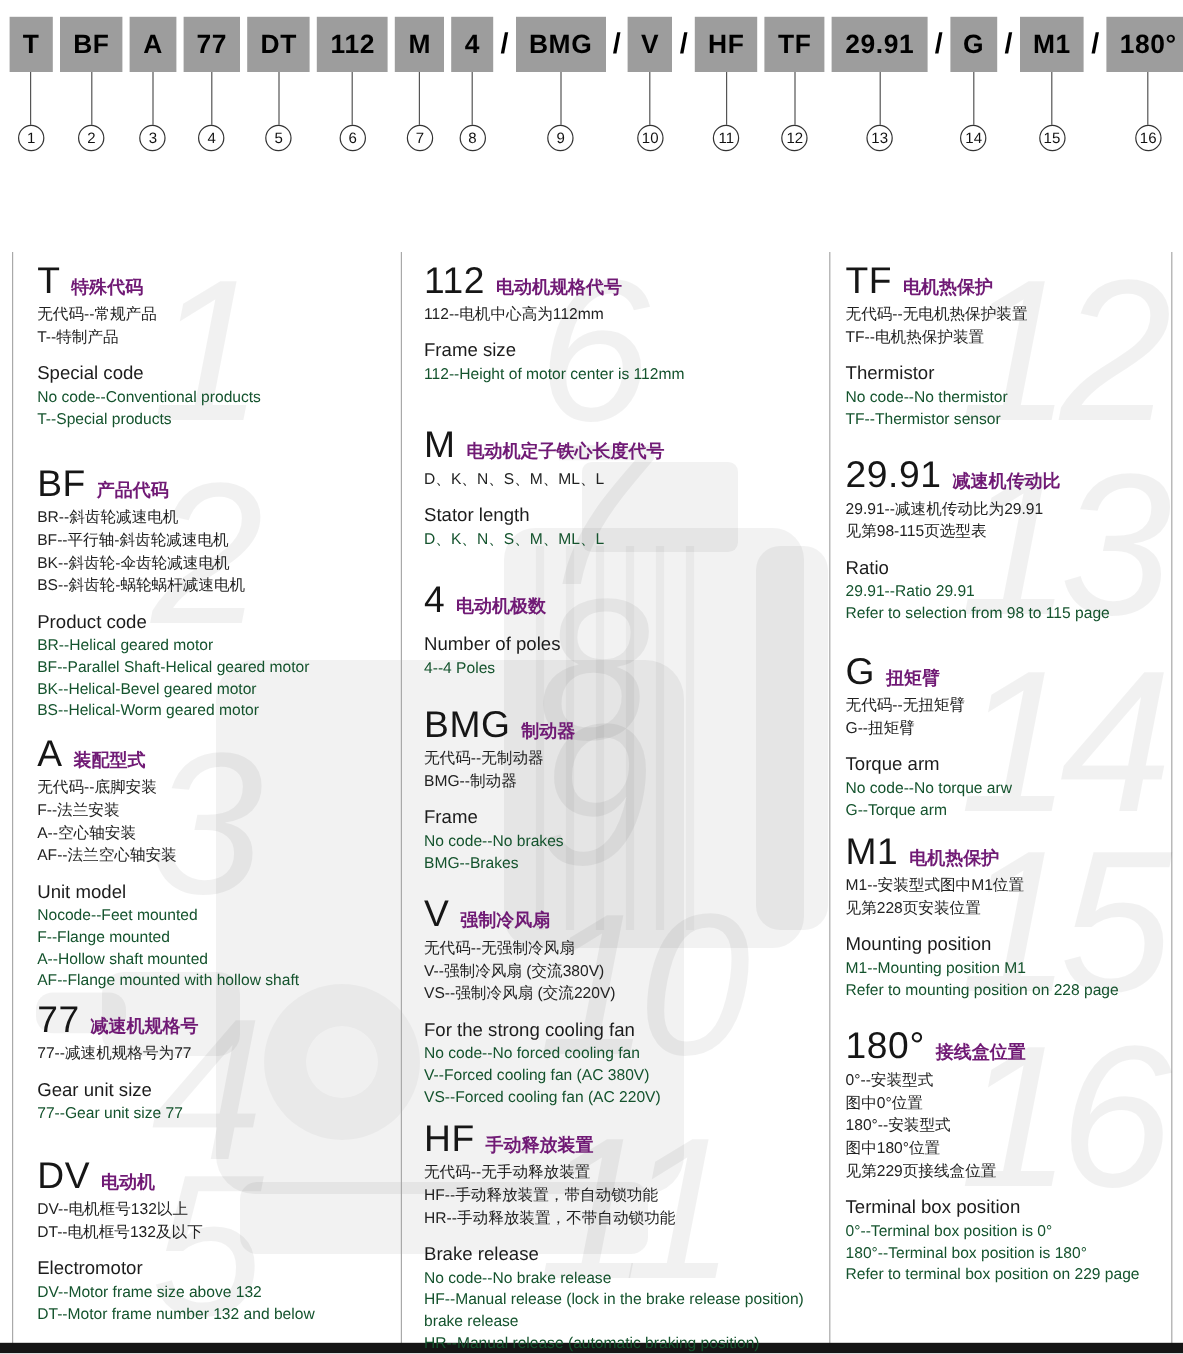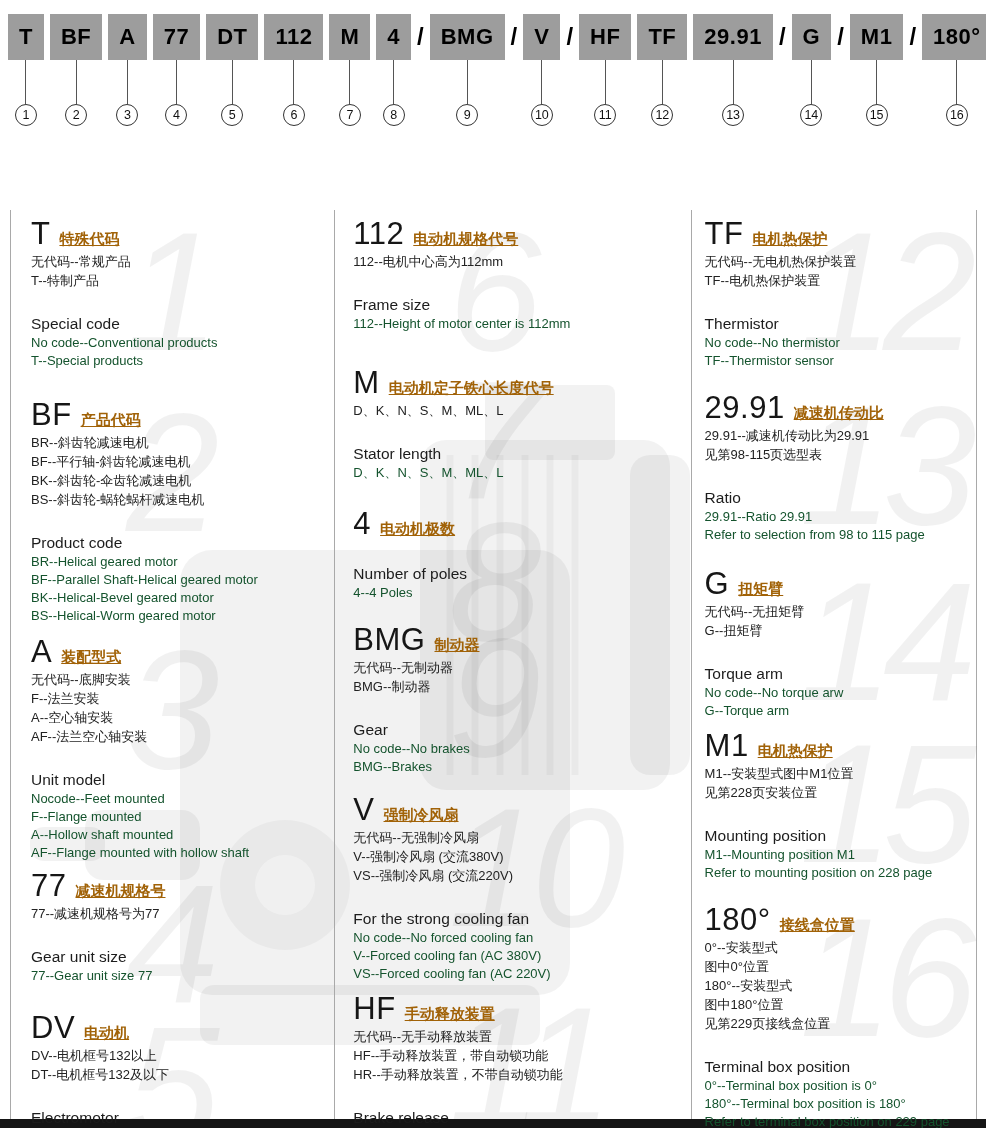--- a/index.html
+++ b/index.html
@@ -28,23 +28,23 @@
   .col2 { width:357px; padding-left:18px; padding-right:10px; border-right:1px solid #a9a9a9; }
   .col3 { width:285px; padding-left:13px; padding-right:6px; }
 
   .section { position:relative; }
   .ghost { position:absolute; left:95px; top:-10px; font-size:168px; line-height:1; font-style:italic;
            color:rgba(0,0,0,0.055); letter-spacing:-10px; z-index:0; white-space:nowrap;
            font-family:"Liberation Sans", sans-serif; }
   .sec-inner { position:relative; z-index:1; }
   .sec-head { display:flex; align-items:baseline; gap:9px; margin-bottom:2px; }
   .sec-code { font-size:31px; line-height:32px; color:#161616; letter-spacing:.5px; }
-  .sec-cn-title { font-size:15px; font-weight:bold; color:#a16207;text-decoration:underline; }
+  .sec-cn-title { font-size:15px; font-weight:bold; color:#701a75; }
   .cn-lines { font-size:13px; line-height:19px; color:#222; white-space:pre-line; font-weight:normal; }
-  .en-title { font-size:15.5px; line-height:20px; color:#1c1c1c; margin-top:24px; }
+  .en-title { font-size:15.5px; line-height:20px; color:#1c1c1c; margin-top:12px; }
   .en-lines { font-size:13px; line-height:18px; color:#14532d; white-space:pre-line; }
 
   
   .col1 .s1 { margin-bottom:29px; } .col1 .s2 { margin-bottom:11px; }
   .col1 .s3 { margin-bottom:8px; }  .col1 .s4 { margin-bottom:27px; }
   .col2 .s6 { margin-bottom:34px; } .col2 .s7 { margin-bottom:26px; }
   .col2 .s8 { margin-bottom:22px; } .col2 .s9 { margin-bottom:18px; }
   .col2 .s10 { margin-bottom:10px; }
   .col3 .s12 { margin-bottom:22px; } .col3 .s13 { margin-bottom:24px; }
   .col3 .s14 { margin-bottom:10px; } .col3 .s15 { margin-bottom:22px; }
@@ -287,21 +287,21 @@
       </div>
       <div class="section s9">
         <div class="ghost">9</div>
         <div class="sec-inner">
           <div class="sec-head">
               <span class="sec-code">BMG</span>
               <span class="sec-cn-title">制动器</span>
             </div>
           <div class="cn-lines">无代码--无制动器
 BMG--制动器</div>
-          <div class="en-title">Gear</div>
+          <div class="en-title">Frame</div>
           <div class="en-lines">No code--No brakes
 BMG--Brakes</div>
         </div>
       </div>
       <div class="section s10">
         <div class="ghost">10</div>
         <div class="sec-inner">
           <div class="sec-head">
               <span class="sec-code">V</span>
               <span class="sec-cn-title">强制冷风扇</span>

